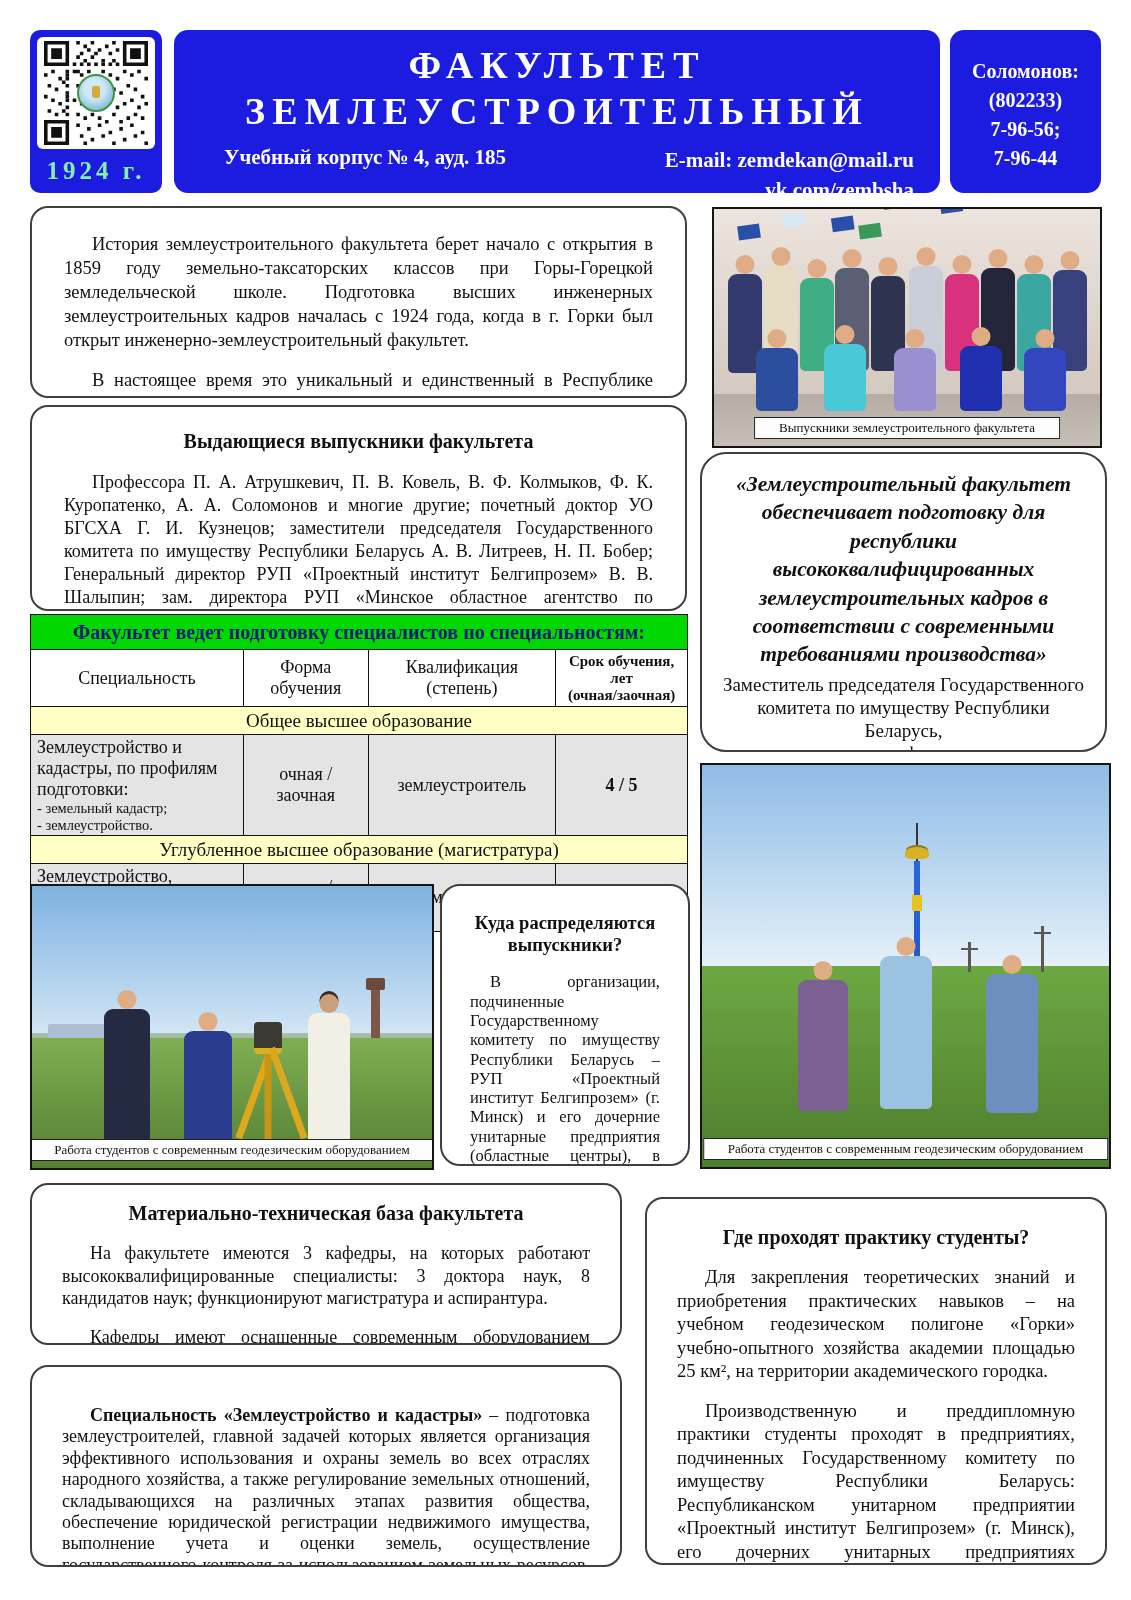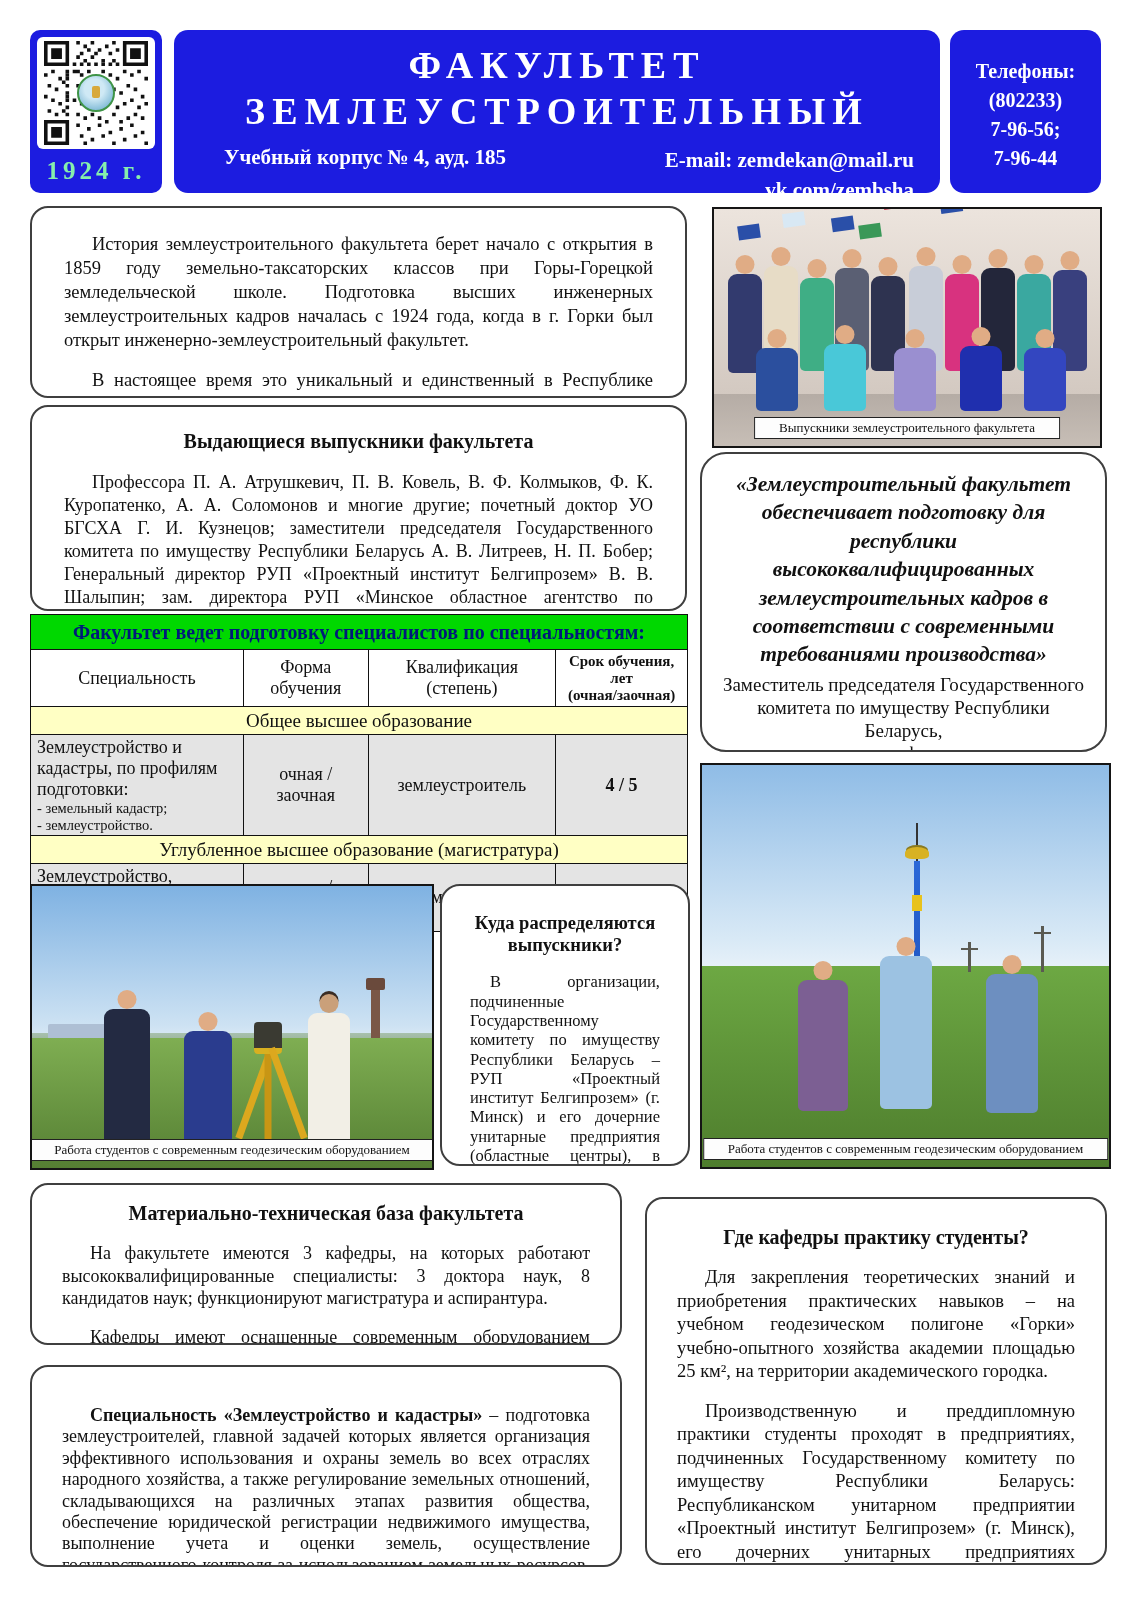--- a/index.html
+++ b/index.html
@@ -148,21 +148,21 @@
     <div class="hdr-row">
       <span>Учебный корпус № 4, ауд. 185</span>
       <span class="hdr-contact">
         <span>E-mail: zemdekan@mail.ru</span>
         <span>vk.com/zembsha</span>
       </span>
     </div>
   </div>
 
   <div class="hdr-phone">
-    <div>Телефоны:</div>
+    <div>Соломонов:</div>
     <div>(802233)</div>
     <div>7-96-56;</div>
     <div>7-96-44</div>
   </div>
 
   <div class="rbox box-history">
     <p>История землеустроительного факультета берет начало с открытия в 1859 году земельно-таксаторских классов при Горы-Горецкой земледельческой школе. Подготовка высших инженерных землеустроительных кадров началась с 1924 года, когда в г. Горки был открыт инженерно-землеустроительный факультет.</p>
     <p>В настоящее время это уникальный и единственный в Республике Беларусь факультет, который является центром подготовки высококвалифицированных кадров для землеустроительной и картографо-геодезической отрасли Республики Беларусь.</p>
   </div>
 
@@ -272,21 +272,21 @@
     <span class="caption">Работа студентов с современным геодезическим оборудованием</span>
   </div>
 
   <div class="rbox box-facilities">
     <p class="sec-title">Материально-техническая база факультета</p>
     <p>На факультете имеются 3 кафедры, на которых работают высококвалифицированные специалисты: 3 доктора наук, 8 кандидатов наук; функционируют магистратура и аспирантура.</p>
     <p>Кафедры имеют оснащенные современным оборудованием лаборатории, 3 компьютерных класса, современное геодезическое оборудование, филиалы в производственных предприятиях.</p>
   </div>
 
   <div class="rbox box-practice">
-    <p class="sec-title">Где кафедры практику студенты?</p>
+    <p class="sec-title">Где проходят практику студенты?</p>
     <p>Для закрепления теоретических знаний и приобретения практических навыков – на учебном геодезическом полигоне «Горки» учебно-опытного хозяйства академии площадью 25 км², на территории академического городка.</p>
     <p>Производственную и преддипломную практики студенты проходят в предприятиях, подчиненных Государственному комитету по имуществу Республики Беларусь: Республиканском унитарном предприятии «Проектный институт Белгипрозем»  (г. Минск), его дочерних унитарных предприятиях (областные центры), управлениях и отделах землеустройства областных, городских, районных исполнительных комитетов, агентствах по государственной регистрации и земельному кадастру.</p>
   </div>
 
   <div class="rbox box-specialty">
     <p><b>Специальность «Землеустройство и кадастры»</b><span> – подготовка землеустроителей, главной задачей которых является организация эффективного использования и охраны земель во всех отраслях народного хозяйства, а также регулирование земельных отношений, складывающихся на различных этапах развития общества, обеспечение юридической регистрации недвижимого имущества, выполнение учета и оценки земель, осуществление государственного контроля за использованием земельных ресурсов, мониторинг земель,  техническая инвентаризация строений,  зданий и сооружений.</span></p>
   </div>
 
 </div>
 

